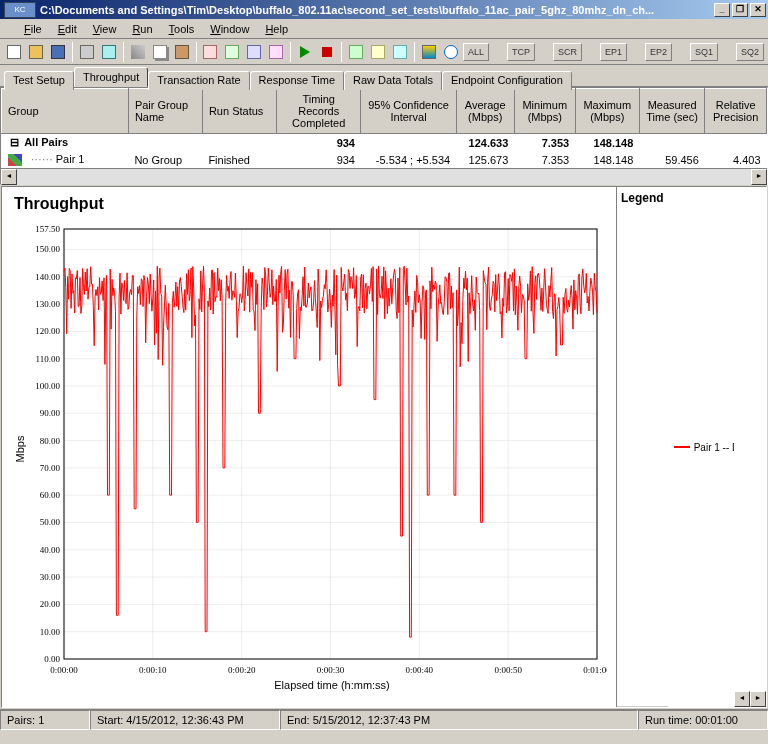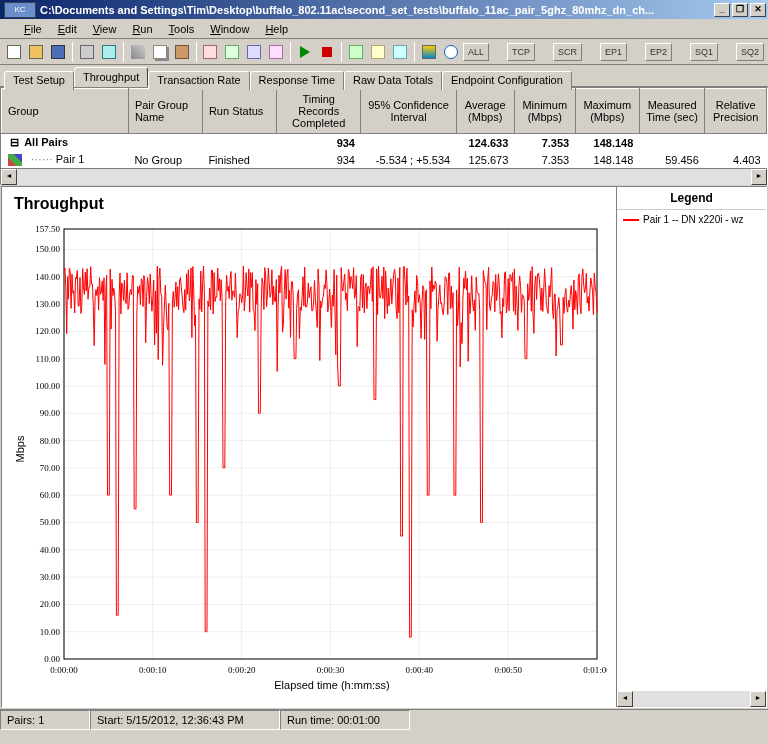--- a/index.html
+++ b/index.html
@@ -201,21 +201,20 @@
     flex: 1;
     background: white;
     position: relative;
     min-width: 0;
   }
   .legend-pane {
     width: 150px;
     background: white;
     border-left: 1px solid #808080;
     display: flex;
-    flex-direction: column;
   }
   .legend-title {
     text-align: center;
     font-weight: bold;
     padding: 4px;
     border-bottom: 1px solid #ccc;
     font-size: 12px;
   }
   .legend-item {
     padding: 4px 6px;
@@ -507,15 +506,16 @@
     <div class="legend-scroll">
       <div class="scroll-btn">◄</div>
       <div class="scroll-track" style="flex:1"></div>
       <div class="scroll-btn">►</div>
     </div>
   </div>
 </div>
 
 <div class="statusbar">
   <div class="status-cell" style="width:90px">Pairs: 1</div>
-  <div class="status-cell" style="width:190px">Start: 5/15/2012, 12:36:43 PM</div>
+  <div class="status-cell" style="width:190px">Start: 4/15/2012, 12:36:43 PM</div>
+  <div class="status-cell" style="flex:1">End: 5/15/2012, 12:37:43 PM</div>
   <div class="status-cell" style="width:130px">Run time: 00:01:00</div>
 </div>
 
 </body></html>

